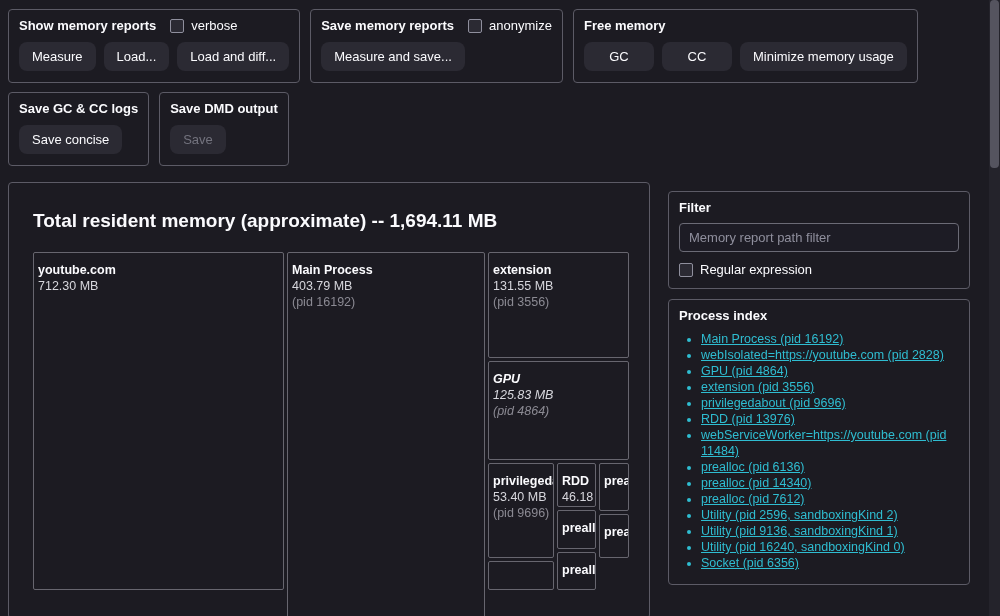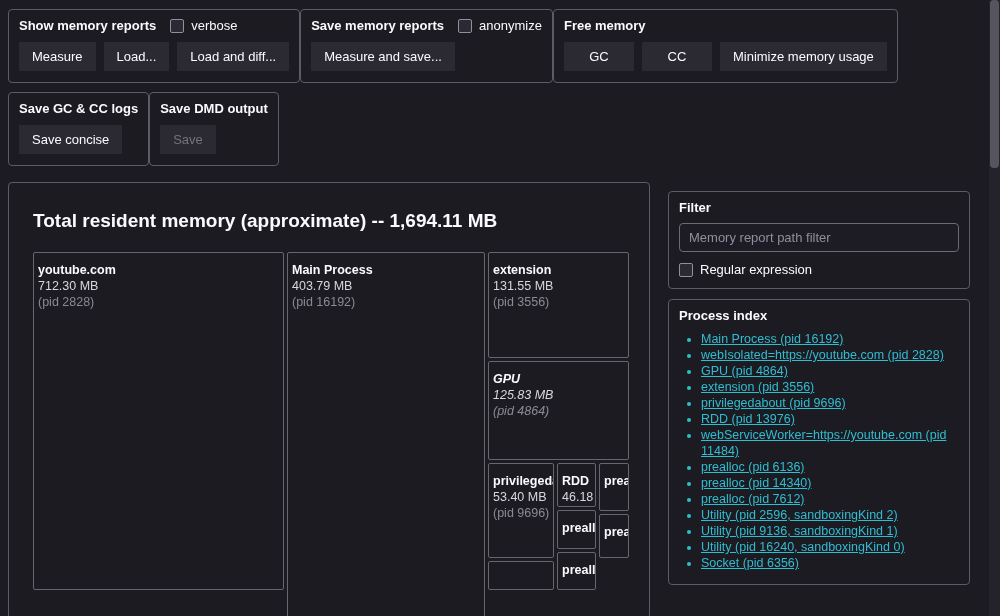--- a/index.html
+++ b/index.html
@@ -7,31 +7,31 @@
     --panel_border:#5c5b66; --button_bg:#2b2a33;
   }
   *{box-sizing:border-box;}
   html,body{margin:0;padding:0;}
   body{
     width:1000px;height:616px;overflow:hidden;position:relative;
     background:var(--bg);color:var(--text);
     font-family:"Liberation Sans",sans-serif;font-size:13px;
   }
   .page{padding:9px 8px;}
-  .row{display:flex;margin-bottom:9px;align-items:flex-start;}
+  .row{display:flex;gap:10px;margin-bottom:9px;align-items:flex-start;}
   .panel{border:1px solid var(--panel_border);border-radius:4px;padding:8px 10px 11px;background:transparent;}
   .panel-title{font-weight:700;font-size:13px;display:flex;align-items:center;gap:14px;margin-bottom:9px;white-space:nowrap;}
   .check{display:flex;align-items:flex-end;gap:7px;font-weight:400;}
   input[type=checkbox]{
     appearance:none;-webkit-appearance:none;width:14px;height:14px;margin:0;
     border:1px solid #8f8f9d;border-radius:2px;background:#2b2a33;cursor:pointer;
   }
   .btn-row{display:flex;gap:8px;}
   .btn{
-    background:var(--button_bg);color:var(--text);border:none;border-radius:0;
+    background:var(--button_bg);color:var(--text);border:none;border-radius:8px;
     padding:7px 13px;font-size:13px;font-family:inherit;cursor:pointer;white-space:nowrap;
   }
   .btn-sm{min-width:70px;}
   .btn:disabled{color:#73737e;cursor:default;}
   .content{display:flex;gap:18px;margin-top:16px;}
   .main-panel{width:642px;height:437px;border:1px solid var(--panel_border);border-radius:4px;overflow:hidden;flex:none;}
   .main-title{font-size:19px;font-weight:700;margin:27px 24px 20px;}
   .treemap{position:relative;margin:0 24px;height:345px;}
   .tbox{
     position:absolute;border:1px solid #67666f;border-radius:2px;
@@ -123,21 +123,20 @@
 
   <div class="content">
 
     <div class="main-panel">
       <div class="main-title">Total resident memory (approximate) -- 1,694.11 MB</div>
 
       <div class="treemap">
         <div class="tbox" style="left:0;top:0;width:251px;height:338px;">
           <span class="tname">youtube.com</span>
           <span class="tsize">712.30 MB</span>
-          <span class="tpid">(pid 2828)</span>
         </div>
         <div class="tbox" style="left:254px;top:0;width:198px;height:398px;">
           <span class="tname">Main Process</span>
           <span class="tsize">403.79 MB</span>
           <span class="tpid">(pid 16192)</span>
         </div>
         <div class="tbox" style="left:455px;top:0;width:141px;height:106px;">
           <span class="tname">extension</span>
           <span class="tsize">131.55 MB</span>
           <span class="tpid">(pid 3556)</span>

